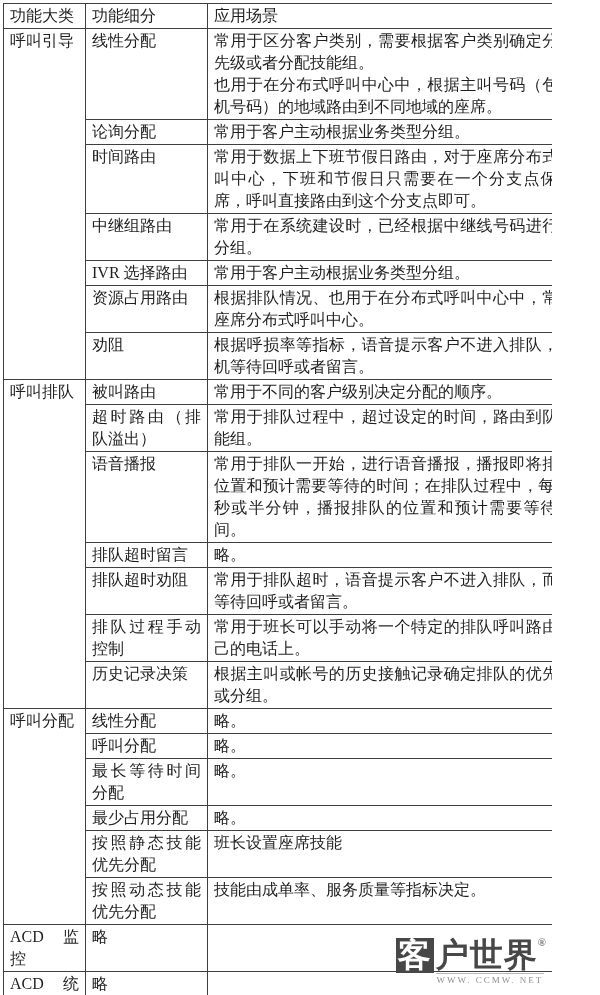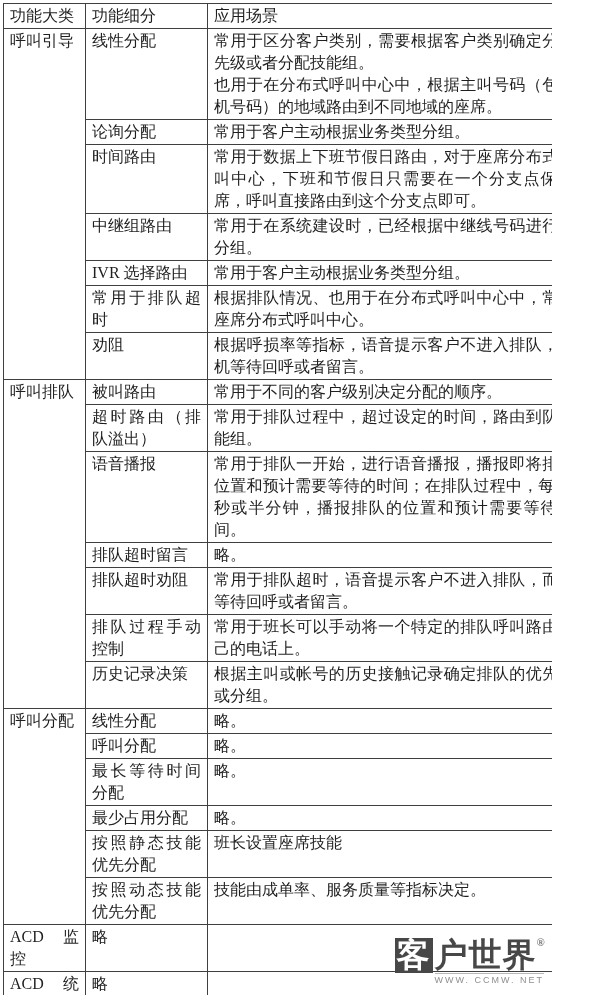--- a/index.html
+++ b/index.html
@@ -66,21 +66,21 @@
     margin-right: 2px;
     line-height: 34px;
   }
   .logo-reg {
     font-size: 11px;
     color: #6f6f6f;
     vertical-align: 20px;
     letter-spacing: 0;
   }
   .logo-url {
-    font-family: Liberation Sans, sans-serif;
+    font-family: Liberation Serif, serif;
     font-size: 9px;
     color: #8f8f8f;
     letter-spacing: 2px;
     border-top: 1px solid #b8b8b8;
     margin: 0 2px 0 40px;
     padding-top: 1px;
     text-align: center;
     white-space: nowrap;
   }
 </style>
@@ -118,21 +118,21 @@
         </tr>
         <tr>
           <td class="col-feature">中继组路由</td>
           <td class="col-scenario">常用于在系统建设时，已经根据中继线号码进行业务分组。</td>
         </tr>
         <tr>
           <td class="col-feature">IVR 选择路由</td>
           <td class="col-scenario">常用于客户主动根据业务类型分组。</td>
         </tr>
         <tr>
-          <td class="col-feature">常用于排队超时</td>
+          <td class="col-feature">资源占用路由</td>
           <td class="col-scenario">根据排队情况、也用于在分布式呼叫中心中，常用于座席分布式呼叫中心。</td>
         </tr>
         <tr>
           <td class="col-feature">劝阻</td>
           <td class="col-scenario">根据呼损率等指标，语音提示客户不进入排队，而挂机等待回呼或者留言。</td>
         </tr>
         <tr>
           <td class="col-category" rowspan="7">呼叫排队</td>
           <td class="col-feature">被叫路由</td>
           <td class="col-scenario">常用于不同的客户级别决定分配的顺序。</td>

